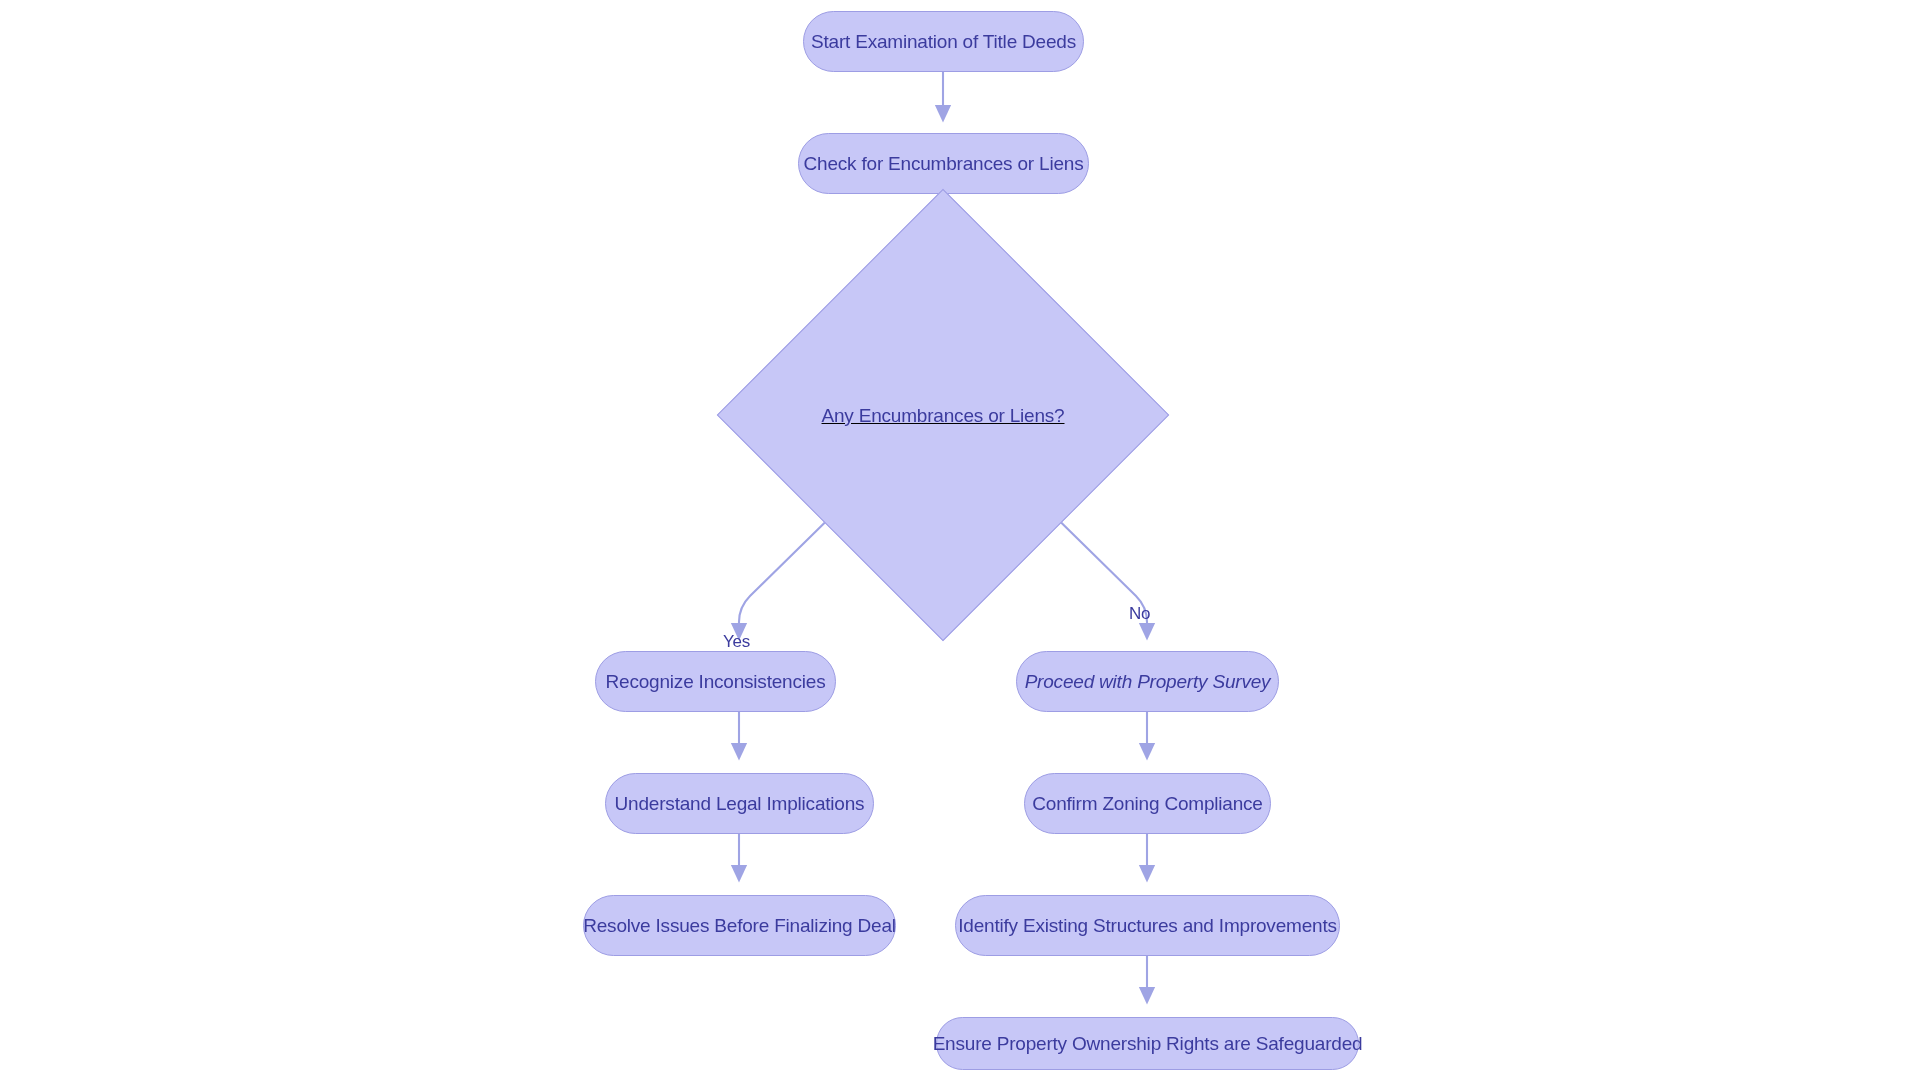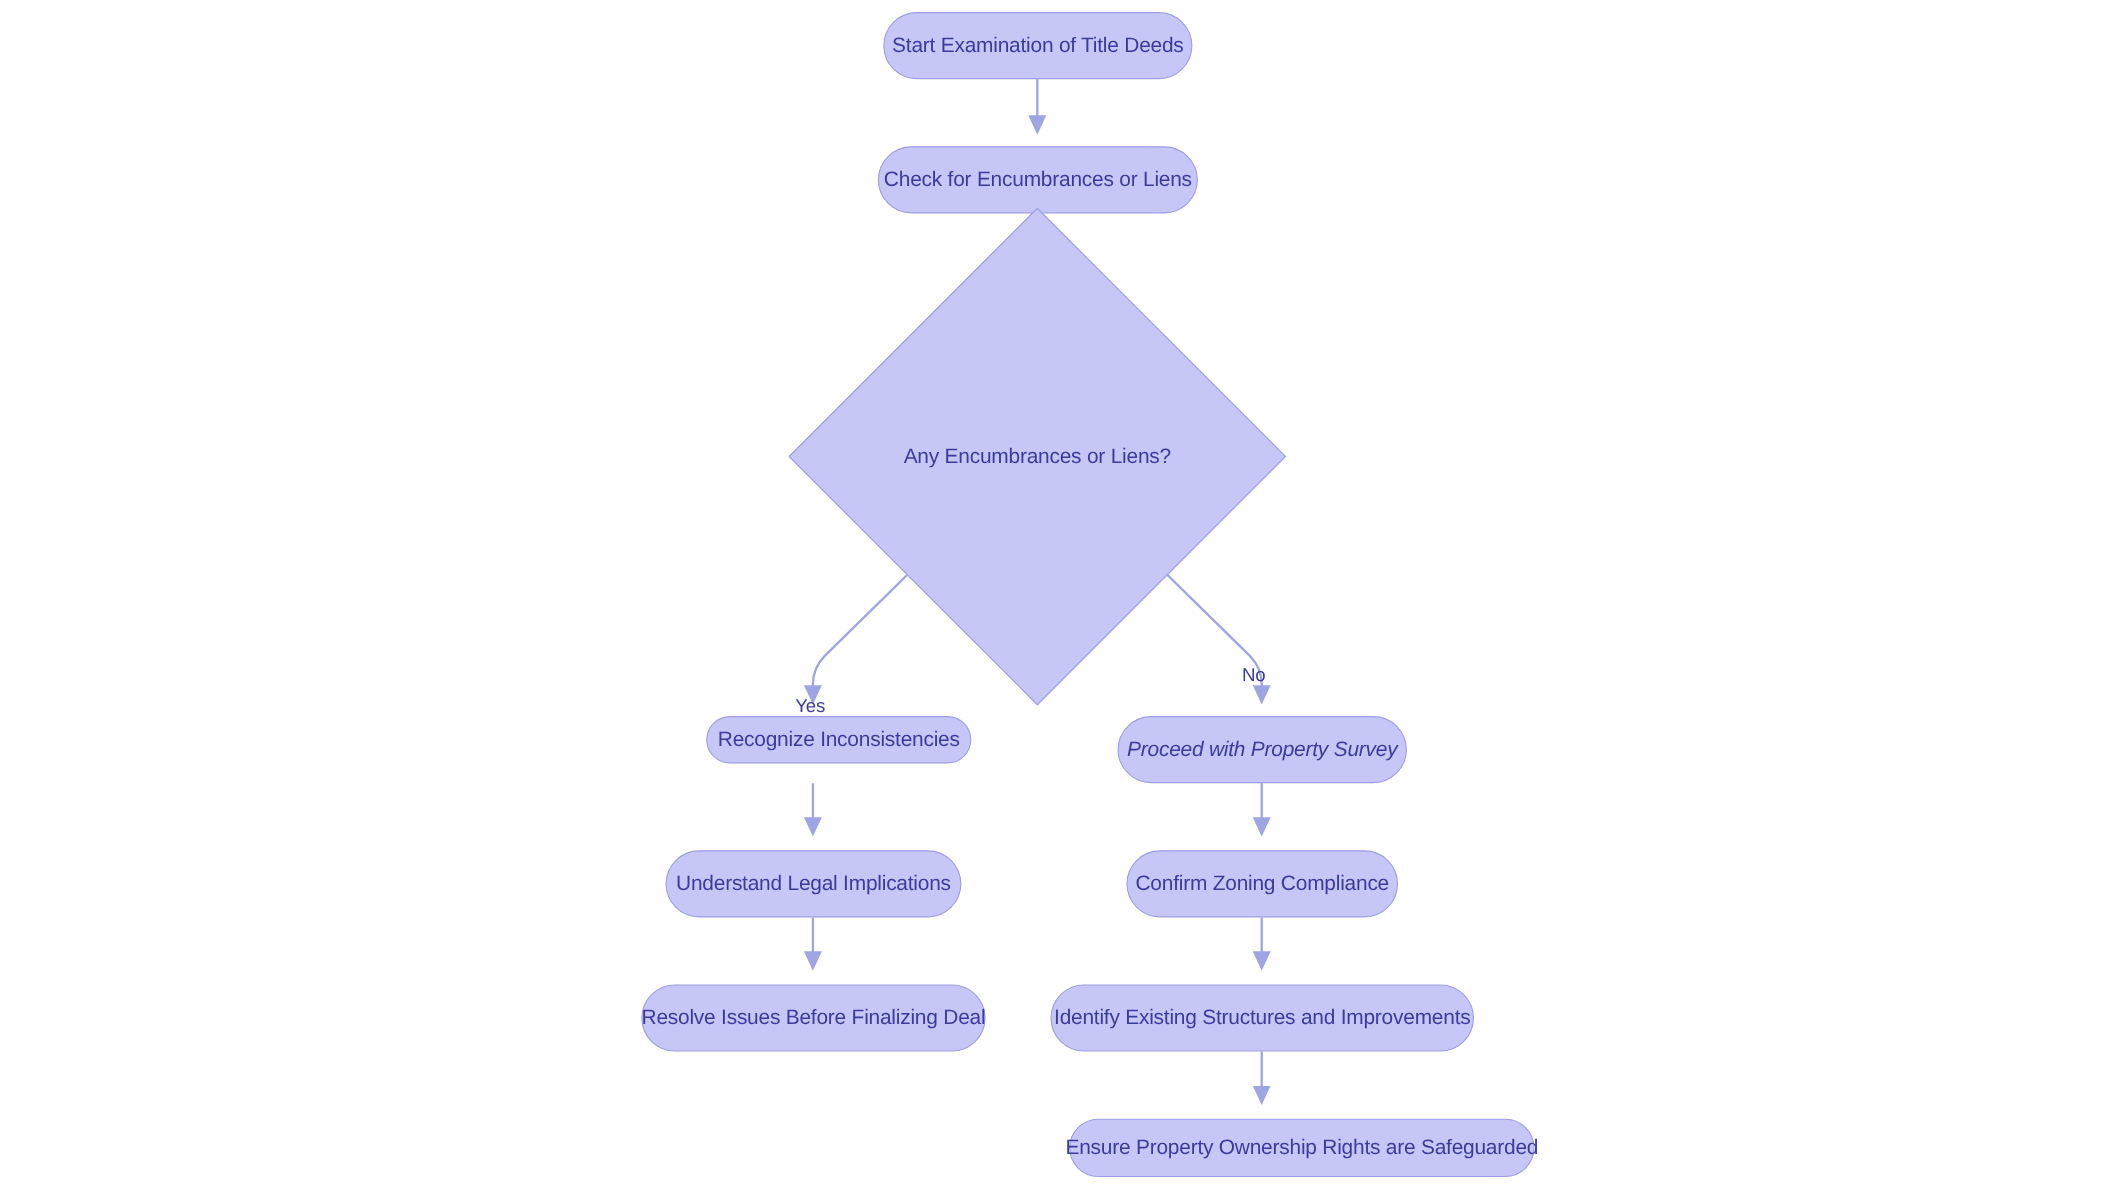--- a/index.html
+++ b/index.html
@@ -115,26 +115,26 @@
   </svg>
 
   <div class="node node-stadium" style="left:803px; top:11px; width:281px; height:61px;">
     <span>Start Examination of Title Deeds</span>
   </div>
 
   <div class="node node-stadium" style="left:798px; top:133px; width:291px; height:61px;">
     <span>Check for Encumbrances or Liens</span>
   </div>
 
-  <div class="node-diamond-wrap" style="left:783px; top:255px; width:320px; height:320px;">
+  <div class="node-diamond-wrap" style="left:783px; top:255px; width:320px; height:320px;text-decoration:underline;">
     <div class="node-diamond-shape"></div>
     <span class="node-diamond-label">Any Encumbrances or Liens?</span>
   </div>
 
-  <div class="node node-stadium" style="left:642px; top:651px; width:241px; height:43px;">
+  <div class="node node-stadium" style="left:595px; top:651px; width:241px; height:61px;">
     <span>Recognize Inconsistencies</span>
   </div>
 
   <div class="node node-stadium" style="left:605px; top:773px; width:269px; height:61px;">
     <span>Understand Legal Implications</span>
   </div>
 
   <div class="node node-stadium" style="left:583px; top:895px; width:313px; height:61px;">
     <span>Resolve Issues Before Finalizing Deal</span>
   </div>
@@ -144,21 +144,21 @@
   </div>
 
   <div class="node node-stadium" style="left:1024px; top:773px; width:247px; height:61px;">
     <span>Confirm Zoning Compliance</span>
   </div>
 
   <div class="node node-stadium" style="left:955px; top:895px; width:385px; height:61px;">
     <span>Identify Existing Structures and Improvements</span>
   </div>
 
-  <div class="node node-stadium" style="left:972px; top:1017px; width:423px; height:53px;">
+  <div class="node node-stadium" style="left:936px; top:1017px; width:423px; height:53px;">
     <span>Ensure Property Ownership Rights are Safeguarded</span>
   </div>
 
   <div class="edge-label" style="left:723px; top:605px;margin-top:28px;">
     <span>Yes</span>
   </div>
 
   <div class="edge-label" style="left:1129px; top:605px;">
     <span>No</span>
   </div>

